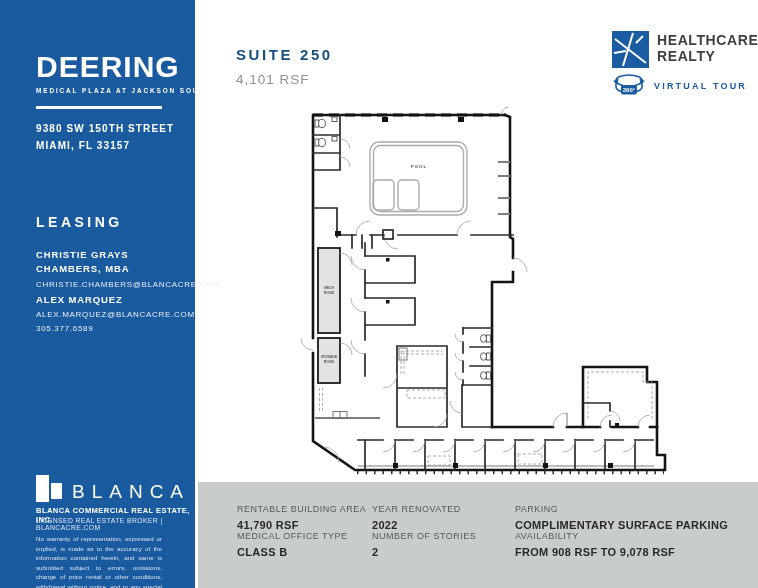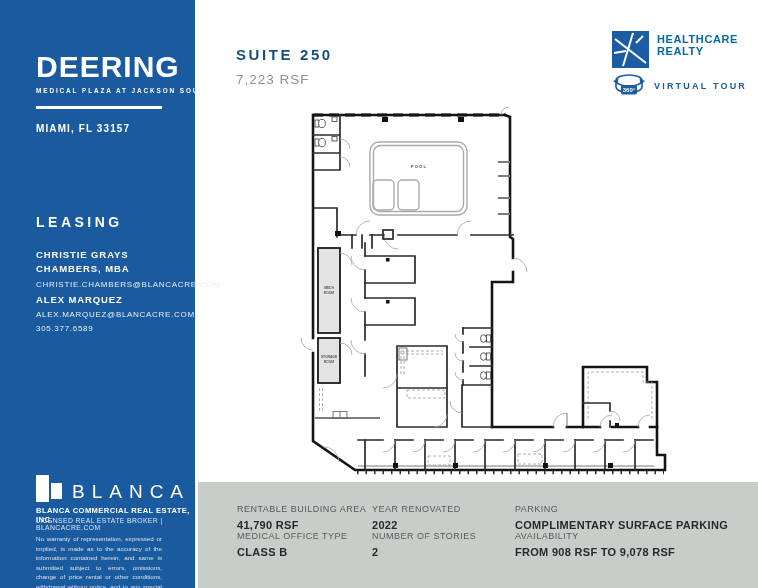--- a/index.html
+++ b/index.html
@@ -26,21 +26,21 @@
   .b-disclaimer { position:absolute; left:36px; top:534px; width:126px; font-size:6.2px; line-height:1.55;
                   text-align:justify; color:#d8e2ee; }
 
   
   .suite-block { position:absolute; left:236px; top:46px; }
   .suite-title { font-size:15px; font-weight:800; letter-spacing:2.6px; color:#17507f; }
   .suite-rsf { font-size:13.5px; letter-spacing:1px; color:#8d9194; margin-top:9px; }
 
   .hr-logo { position:absolute; left:612px; top:31px; display:flex; }
   .hr-mark { width:37px; height:37px; background:#1c5ca3; }
-  .hr-name { margin-left:8px; margin-top:2px; font-size:11px; font-weight:700; color:#0369a1; letter-spacing:0.6px; line-height:1.12; }
+  .hr-name { margin-left:8px; margin-top:2px; font-size:14px; font-weight:700; color:#404040; letter-spacing:0.6px; line-height:1.12; }
   .vtour { position:absolute; left:611px; top:72px; display:flex; align-items:center; cursor:pointer; }
   .vtour-label { margin-left:7px; font-size:9px; font-weight:700; color:#1c5ca3; letter-spacing:2.2px; }
 
   
   .plan { position:absolute; left:300px; top:106px; width:380px; height:372px; }
   .w3 { stroke:#141414; stroke-width:2.6; fill:none; stroke-linecap:square; }
   .w2 { stroke:#2b2b2b; stroke-width:1.7; fill:none; stroke-linecap:square; }
   .wg { stroke:#7d7d7d; stroke-width:1.8; fill:none; }
   .w1 { stroke:#6a6a6a; stroke-width:0.9; fill:none; }
   .arc { stroke:#a3a3a3; stroke-width:0.8; fill:none; }
@@ -66,20 +66,21 @@
 
 <div id="page">
 
   <div class="sidebar">
     <div class="brand">
       <div class="brand-name">DEERING</div>
       <div class="brand-tag">MEDICAL PLAZA AT JACKSON SOUTH</div>
       <div class="brand-rule"></div>
     </div>
     <div class="addr">
+      <div>9380 SW 150TH STREET</div>
       <div>MIAMI, FL 33157</div>
     </div>
 
     <div class="leasing-h">LEASING</div>
 
     <div class="contact c1">
       <div class="c-name">CHRISTIE GRAYS CHAMBERS, MBA</div>
       <div class="c-line">CHRISTIE.CHAMBERS@BLANCACRE.COM</div>
     </div>
     <div class="contact c2">
@@ -96,21 +97,21 @@
       </svg>
       <div class="blanca-word">BLANCA</div>
     </div>
     <div class="b-company">BLANCA COMMERCIAL REAL ESTATE, INC.</div>
     <div class="b-license">LICENSED REAL ESTATE BROKER | BLANCACRE.COM</div>
     <div class="b-disclaimer">No warranty of representation, expressed or implied, is made as to the accuracy of the information contained herein, and same is submitted subject to errors, omissions, change of price rental or other conditions, withdrawal without notice, and to any special conditions imposed by our clients.</div>
   </div>
 
   <div class="suite-block">
     <div class="suite-title">SUITE 250</div>
-    <div class="suite-rsf">7,223 RSF</div>
+    <div class="suite-rsf">4,101 RSF</div>
   </div>
 
   <div class="hr-logo">
     <div class="hr-mark">
       <svg width="37" height="37" viewBox="0 0 37 37">
         <g stroke="#ffffff" stroke-width="2" fill="none">
           <path d="M21,2 L11,35"></path>
           <path d="M3,8 L34,32"></path>
           <path d="M2,22 L14,20"></path>
           <path d="M24,12 L31,5"></path>

